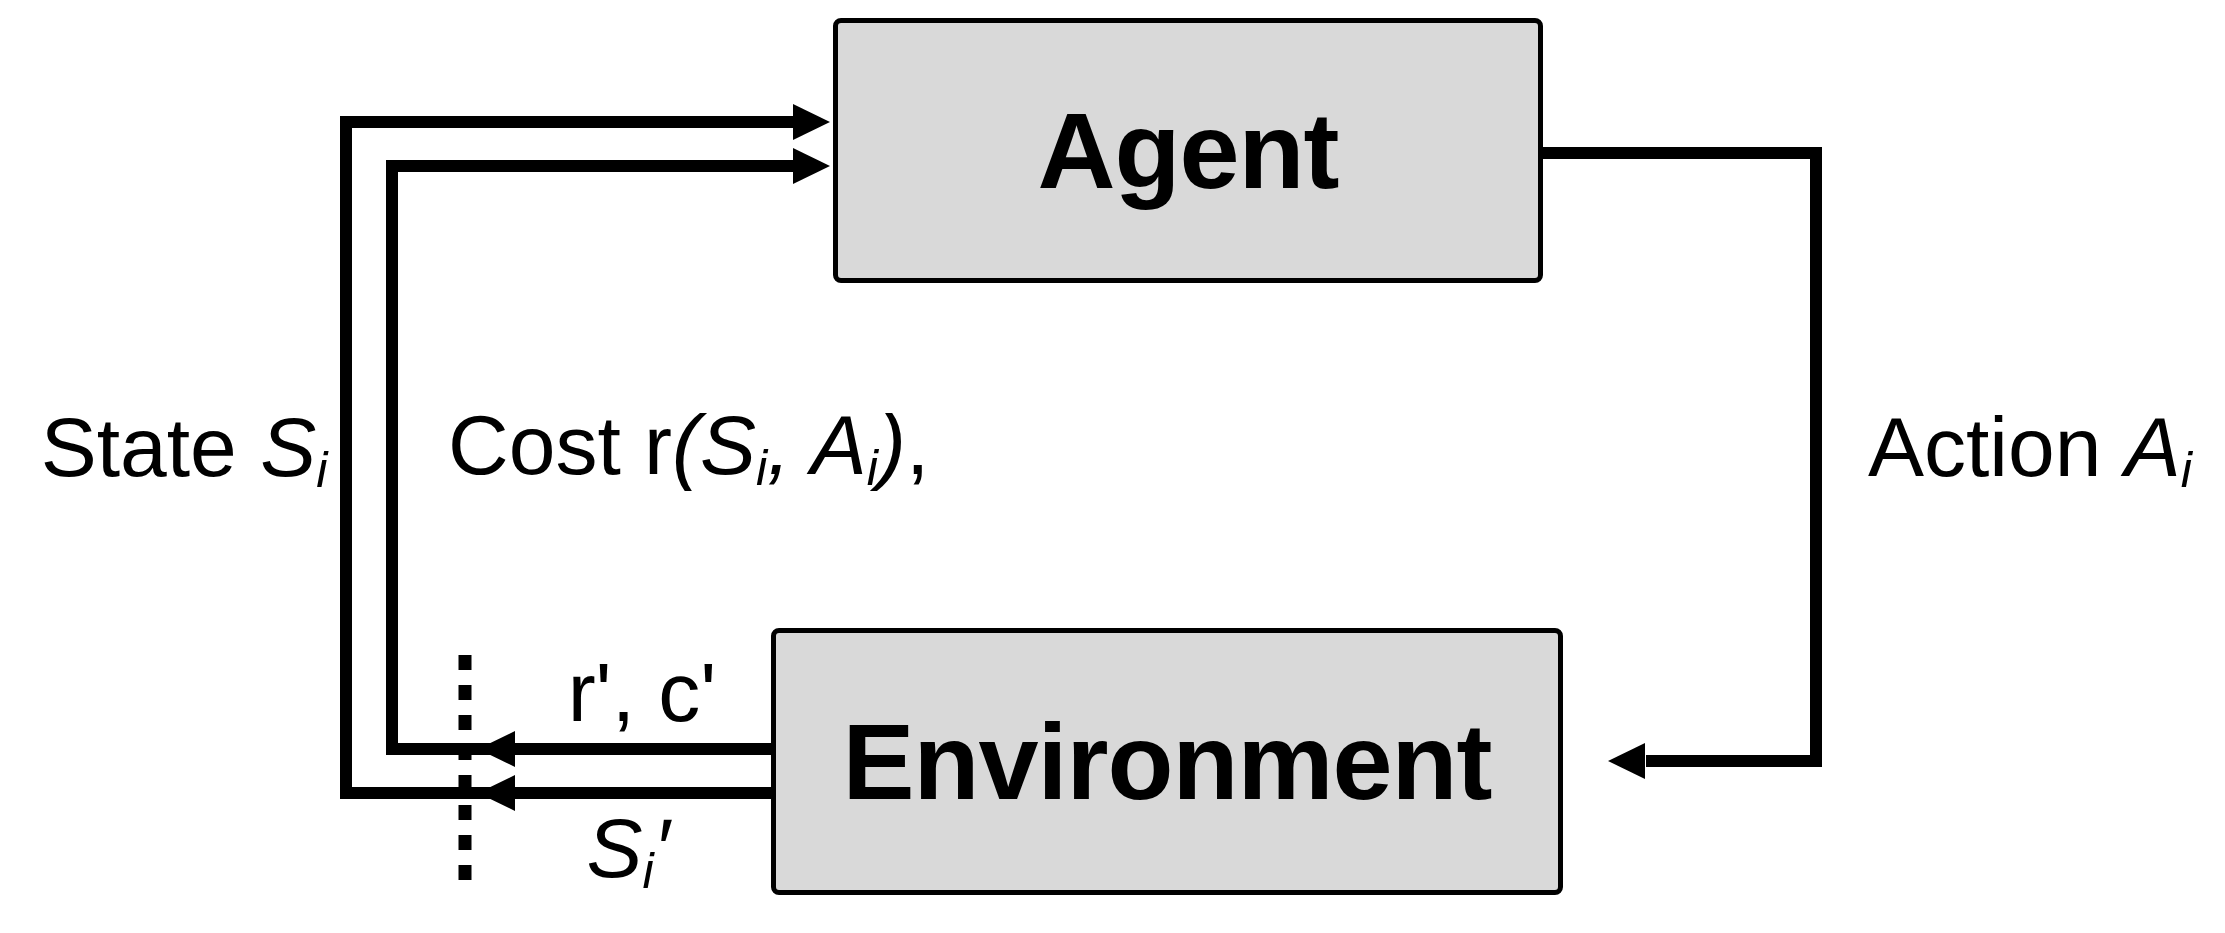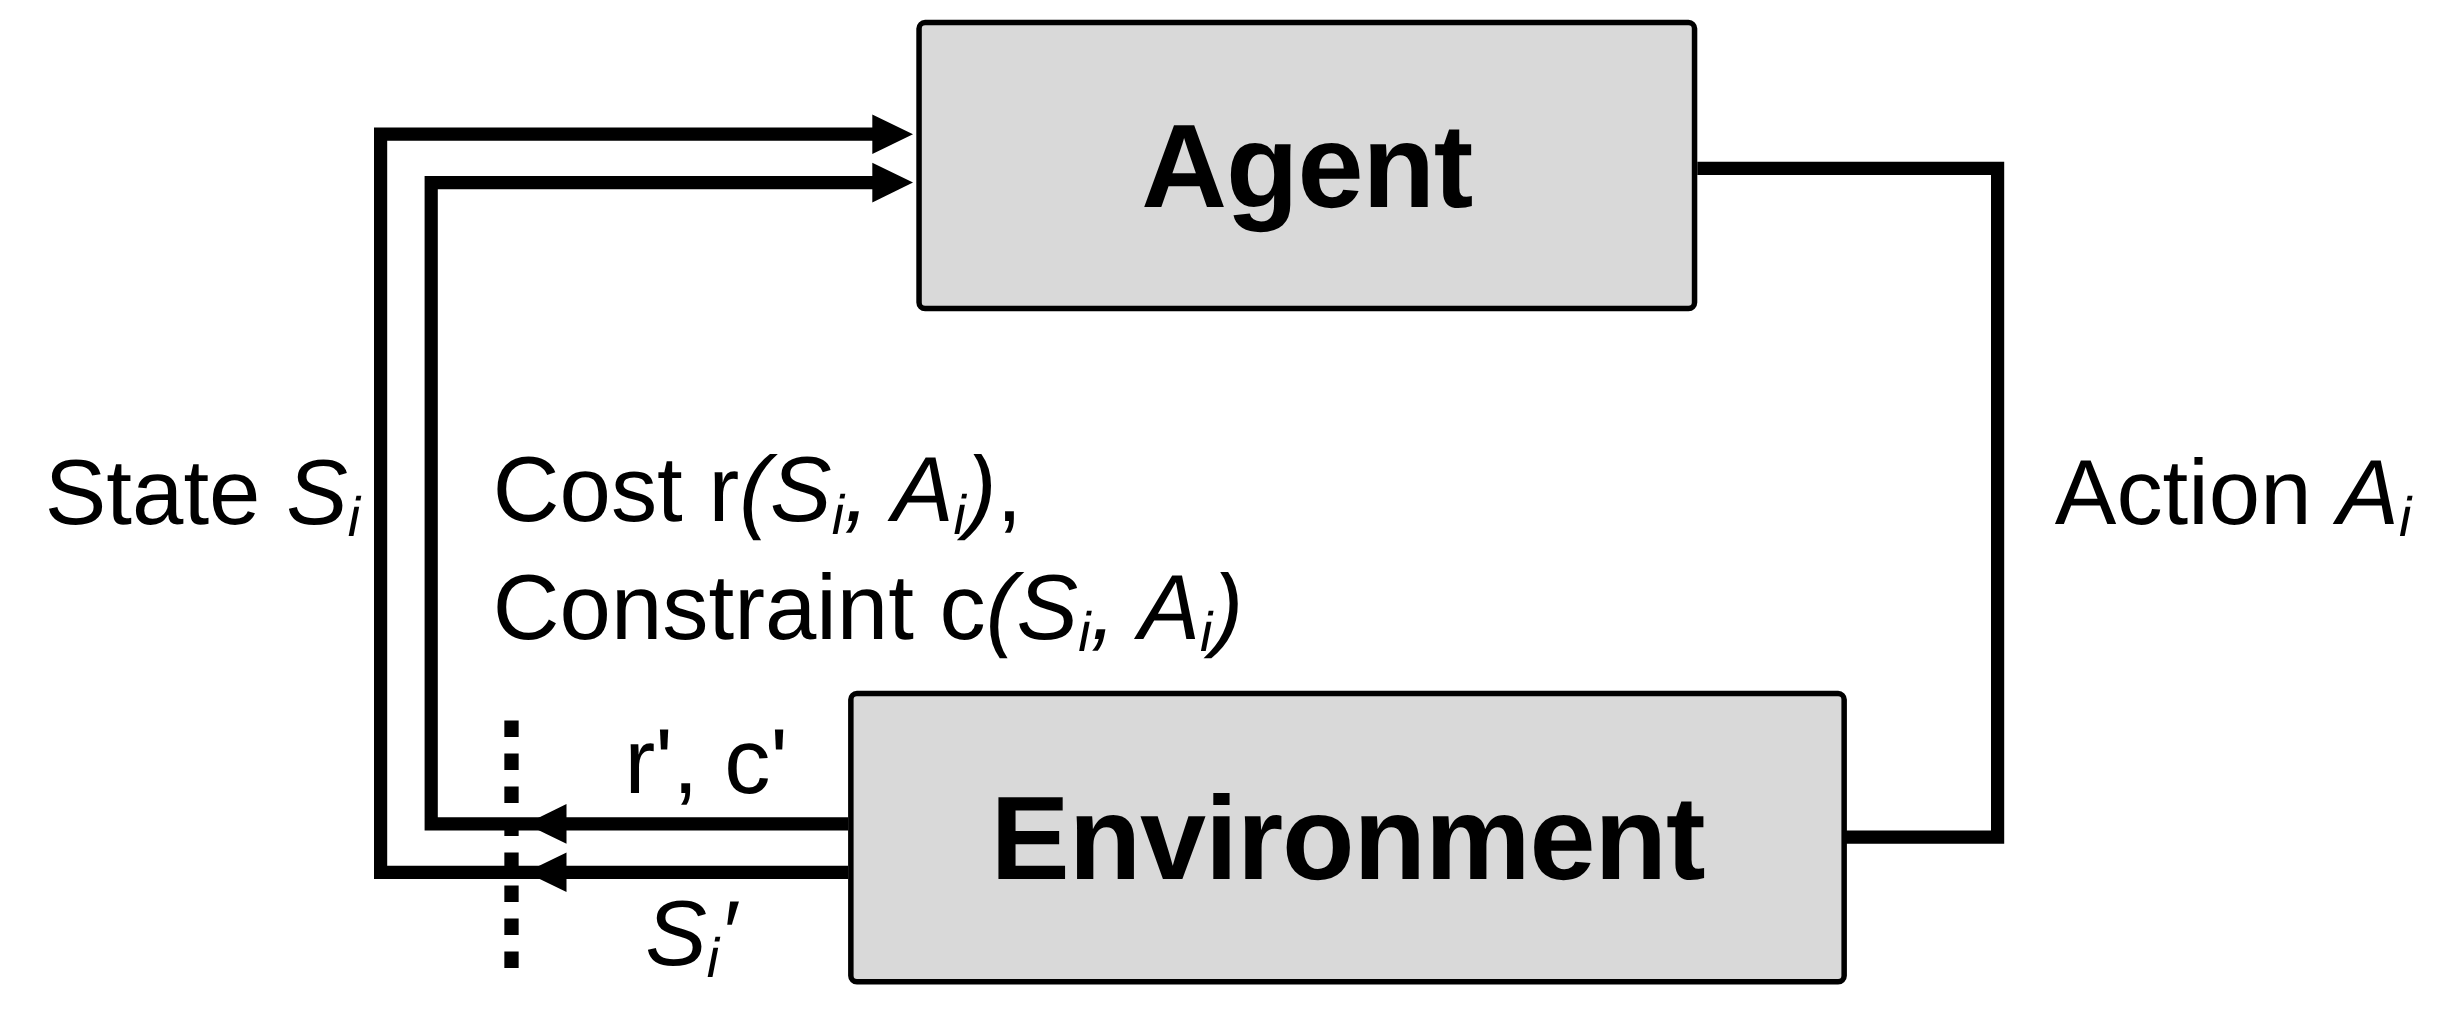--- a/index.html
+++ b/index.html
@@ -17,21 +17,21 @@
     box-sizing:border-box;
     background:#d9d9d9;
     border:5px solid #000000;
     border-radius:8px;
     display:flex;align-items:center;justify-content:center;
     font-weight:bold;
     font-size:108px;
     letter-spacing:-1px;
   }
   .box-agent{left:833px;top:18px;width:710px;height:265px;}
-  .box-env{left:771px;top:628px;width:908px;height:267px;}
+  .box-env{left:771px;top:628px;width:792px;height:267px;}
   .lbl{
     position:absolute;
     font-size:84px;
     line-height:1;
     white-space:nowrap;
     font-weight:400;
   }
   .lbl-center{transform:translate(-50%,-50%);}
   .lbl-state{left:184px;top:447px;text-align:center;}
   .lbl-cost{left:448px;top:344px;line-height:107px;margin-top:48px;}
@@ -67,21 +67,20 @@
   </div>
 
   <div class="box box-env">
     <span>Environment</span>
   </div>
 
   <div class="lbl lbl-center lbl-state"><span>State </span><span class="it">S</span><sub class="it">i</sub></div>
 
   <div class="lbl lbl-cost">
     <div><span>Cost r</span><span class="it">(S</span><sub class="it">i</sub><span class="it">, </span><span class="it">A</span><sub class="it">i</sub><span class="it">)</span><span>,</span></div>
-    <div><span>Constraint c</span><span class="it">(S</span><sub class="it">i</sub><span class="it">, </span><span class="it">A</span><sub class="it">i</sub><span class="it">)</span></div>
   </div>
 
   <div class="lbl lbl-center lbl-action"><span>Action </span><span class="it">A</span><sub class="it">i</sub></div>
 
   <div class="lbl lbl-center lbl-reward"><span>r', c'</span></div>
 
   <div class="lbl lbl-center lbl-next"><span class="it">S</span><sub class="it">i</sub><span class="it">′</span></div>
 
 </div>
 

